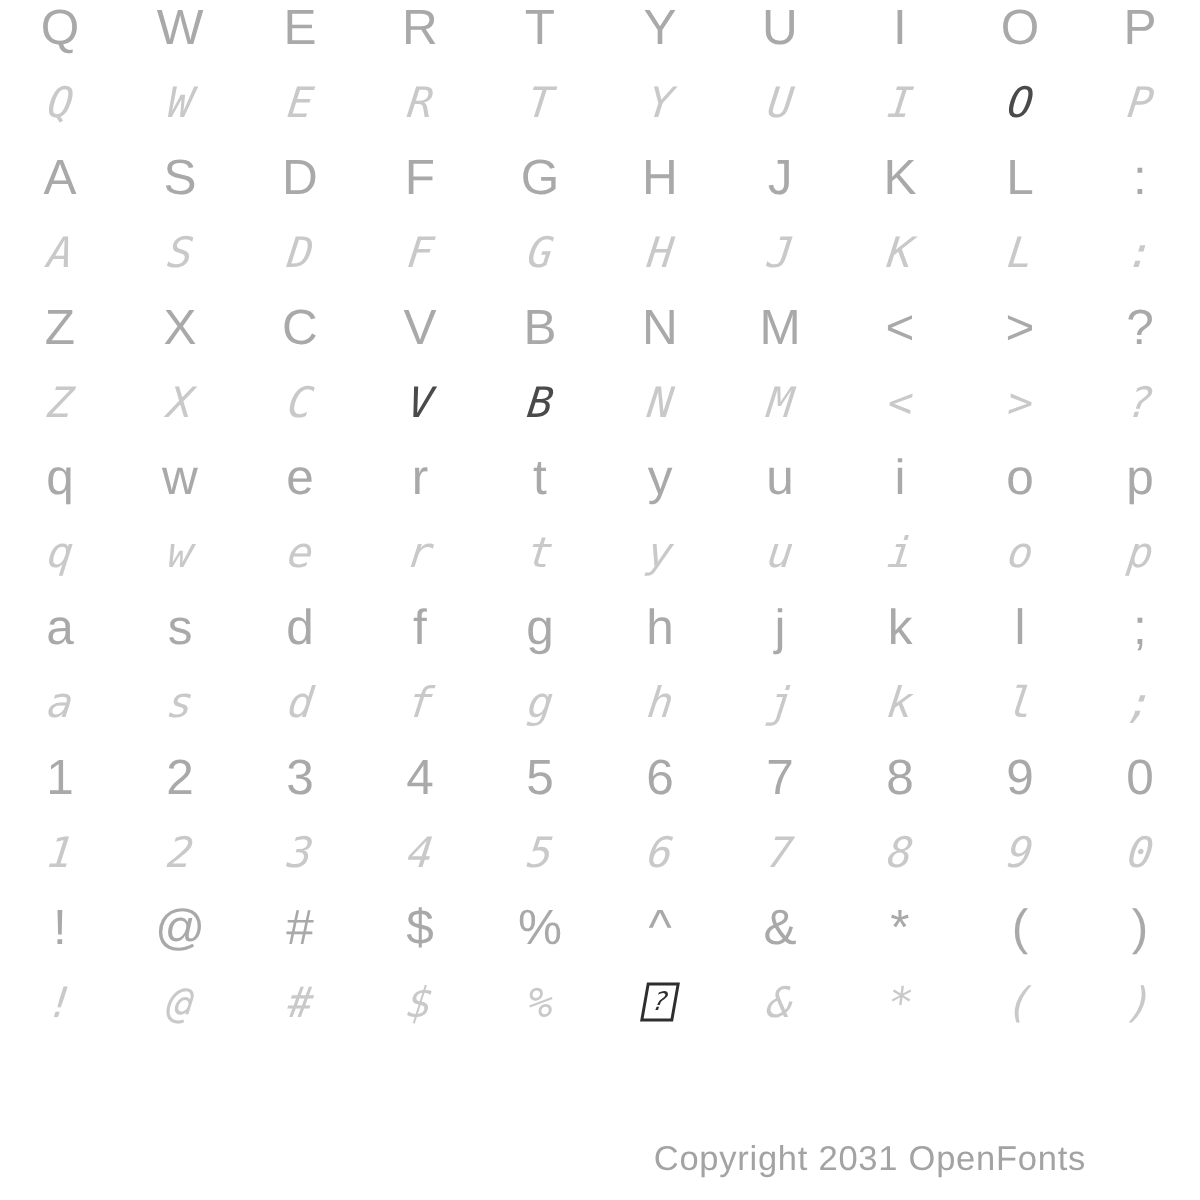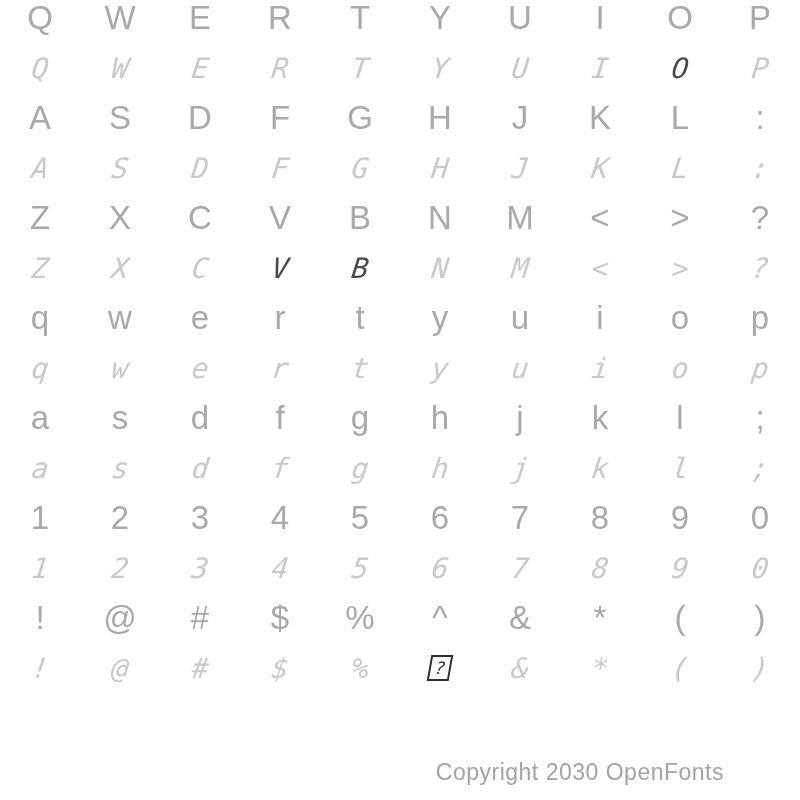--- a/index.html
+++ b/index.html
@@ -508,14 +508,14 @@
           <span class="g">*</span>
         </span>
         <span class="cell">
           <span class="g">(</span>
         </span>
         <span class="cell">
           <span class="g">)</span>
         </span>
       </div>
     </div>
-  <div class="footer">Copyright 2030 OpenFonts</div>
+  <div class="footer">Copyright 2031 OpenFonts</div>
 </div>
 
 </body></html>

